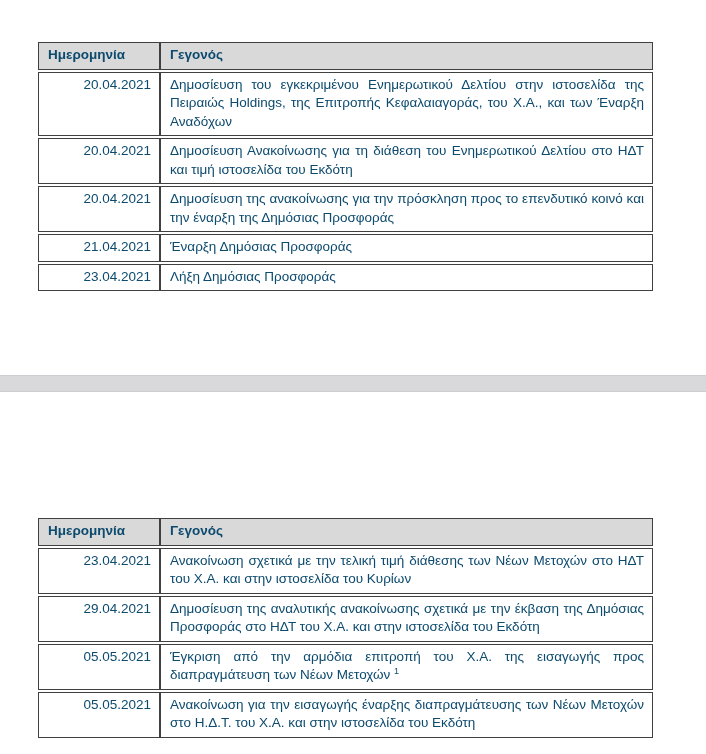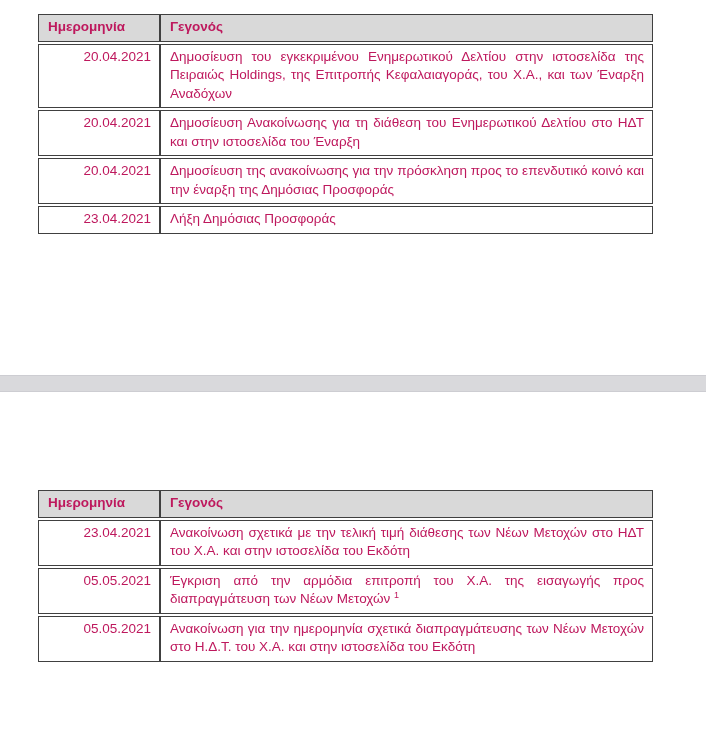--- a/index.html
+++ b/index.html
@@ -23,21 +23,22 @@
     width: 615px;
   }
   .tbl-wrap.t1 { top: 12px; }
   .tbl-wrap.t2 { top: 488px; }
 
   table {
     width: 100%;
     table-layout: fixed;
     border-collapse: separate;
     border-spacing: 0 2px;
-    color: #be185d;
+    color: #0c4a6e;
+    margin-top: 28px;
   }
   col.c-date  { width: 122px; }
   col.c-event { width: auto; }
 
   th, td {
     border: 1px solid #404040;
     vertical-align: top;
     font-size: 13.5px;
     line-height: 18.5px;
     padding: 3px 8px 4px 9px;
@@ -85,25 +86,29 @@
           <th>Γεγονός</th>
         </tr>
       </thead>
       <tbody>
           <tr>
             <td class="date">20.04.2021</td>
             <td class="event">Δημοσίευση του εγκεκριμένου Ενημερωτικού Δελτίου στην ιστοσελίδα της Πειραιώς Holdings, της Επιτροπής Κεφαλαιαγοράς, του Χ.Α., και των Έναρξη Αναδόχων</td>
           </tr>
           <tr>
             <td class="date">20.04.2021</td>
-            <td class="event">Δημοσίευση Ανακοίνωσης για τη διάθεση του Ενημερωτικού Δελτίου στο ΗΔΤ και στην ιστοσελίδα του Έναρξη</td>
+            <td class="event">Δημοσίευση Ανακοίνωσης για τη διάθεση του Ενημερωτικού Δελτίου στο ΗΔΤ και τιμή ιστοσελίδα του Εκδότη</td>
           </tr>
           <tr>
             <td class="date">20.04.2021</td>
             <td class="event">Δημοσίευση της ανακοίνωσης για την πρόσκληση προς το επενδυτικό κοινό και την έναρξη της Δημόσιας Προσφοράς</td>
+          </tr>
+          <tr>
+            <td class="date">21.04.2021</td>
+            <td class="event">Έναρξη Δημόσιας Προσφοράς</td>
           </tr>
           <tr>
             <td class="date">23.04.2021</td>
             <td class="event">Λήξη Δημόσιας Προσφοράς</td>
           </tr>
         </tbody>
     </table>
   </div>
 
   <div class="page-gap"></div>
@@ -116,27 +121,31 @@
       </colgroup>
       <thead>
         <tr>
           <th>Ημερομηνία</th>
           <th>Γεγονός</th>
         </tr>
       </thead>
       <tbody>
           <tr>
             <td class="date">23.04.2021</td>
-            <td class="event">Ανακοίνωση σχετικά με την τελική τιμή διάθεσης των Νέων Μετοχών στο ΗΔΤ του Χ.Α. και στην ιστοσελίδα του Εκδότη</td>
+            <td class="event">Ανακοίνωση σχετικά με την τελική τιμή διάθεσης των Νέων Μετοχών στο ΗΔΤ του Χ.Α. και στην ιστοσελίδα του Κυρίων</td>
+          </tr>
+          <tr>
+            <td class="date">29.04.2021</td>
+            <td class="event">Δημοσίευση της αναλυτικής ανακοίνωσης σχετικά με την έκβαση της Δημόσιας Προσφοράς στο ΗΔΤ του Χ.Α. και στην ιστοσελίδα του Εκδότη</td>
           </tr>
           <tr>
             <td class="date">05.05.2021</td>
             <td class="event">Έγκριση από την αρμόδια επιτροπή του Χ.Α. της εισαγωγής προς διαπραγμάτευση των Νέων Μετοχών <sup>1</sup></td>
           </tr>
           <tr>
             <td class="date">05.05.2021</td>
-            <td class="event">Ανακοίνωση για την ημερομηνία σχετικά διαπραγμάτευσης των Νέων Μετοχών στο Η.Δ.Τ. του Χ.Α. και στην ιστοσελίδα του Εκδότη</td>
+            <td class="event">Ανακοίνωση για την εισαγωγής έναρξης διαπραγμάτευσης των Νέων Μετοχών στο Η.Δ.Τ. του Χ.Α. και στην ιστοσελίδα του Εκδότη</td>
           </tr>
         </tbody>
     </table>
   </div>
 
 </div>
 
 </body></html>

